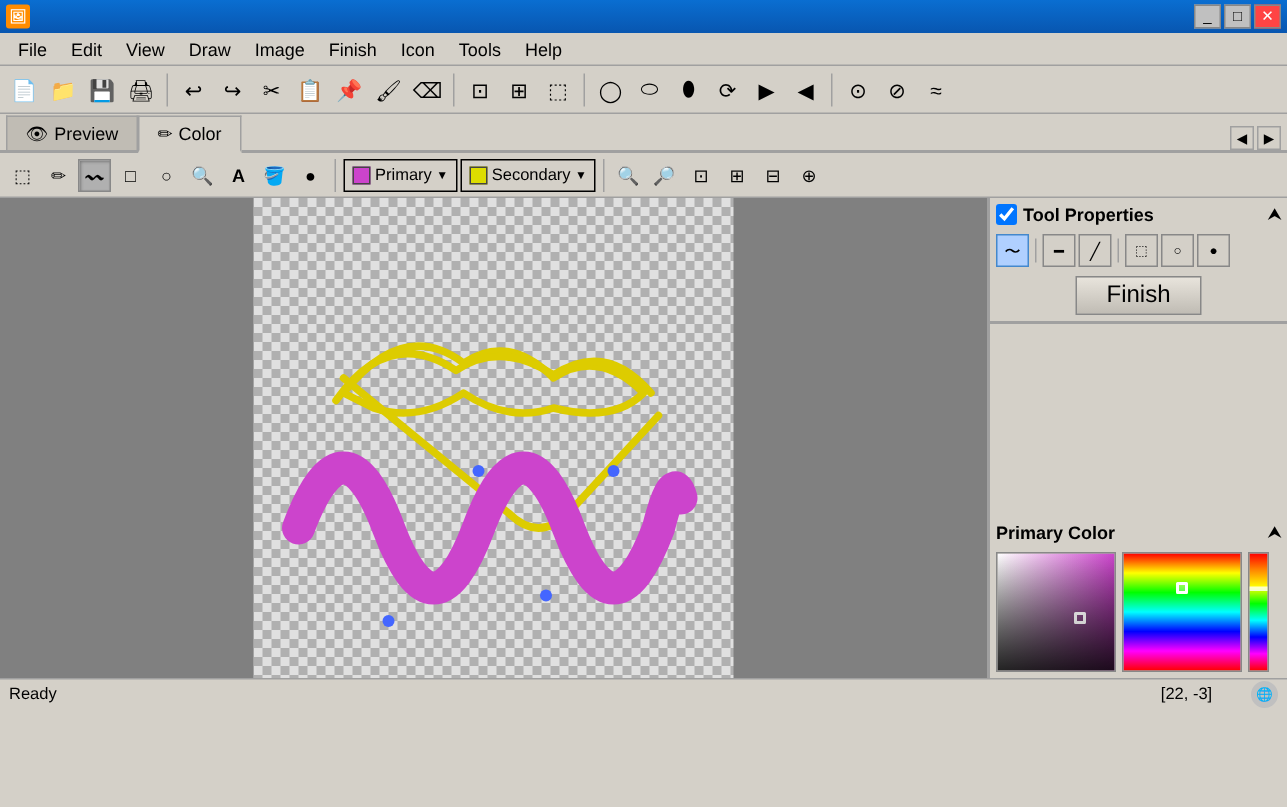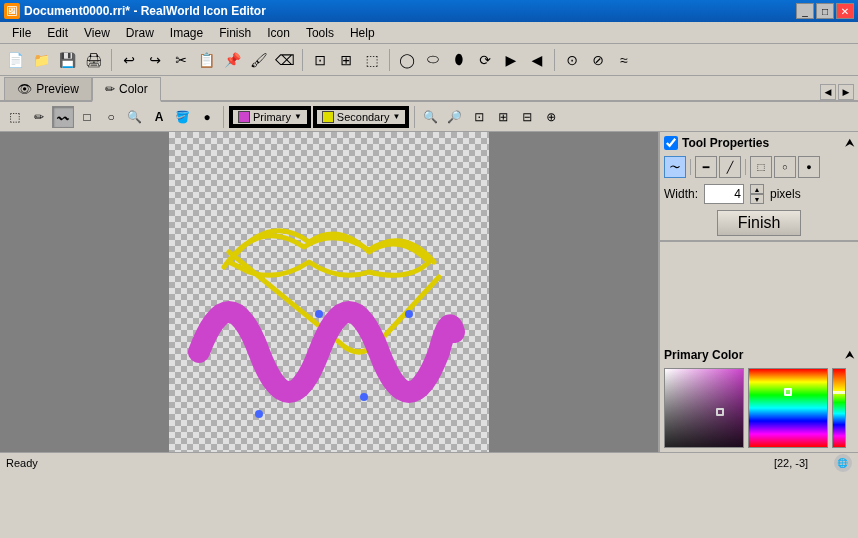--- a/index.html
+++ b/index.html
@@ -87,21 +87,21 @@
       width: 22px; height: 22px;
       background: #d4d0c8;
       border: 1px solid transparent;
       display: flex; align-items: center; justify-content: center;
       cursor: pointer; font-size: 12px;
     }
     .tool-btn.active { border: 1px solid #888; background: #b0b0b0; box-shadow: inset 1px 1px 2px rgba(0,0,0,0.3); }
     .color-btn {
       display: flex; align-items: center; gap: 3px;
       padding: 2px 5px;
-      border: 4px solid #000000;
+      border: 1px solid #000000;
       background: #d4d0c8;
       cursor: pointer;
       font-size: 11px;
       height: 22px;
     }
     .color-swatch { width: 12px; height: 12px; border: 1px solid #444; }
     .dropdown-arrow { font-size: 8px; }
     .zoom-btn { width: 22px; height: 22px; background: #d4d0c8; border: 1px solid transparent; cursor: pointer; display: flex; align-items: center; justify-content: center; font-size: 12px; }
     
     
@@ -247,21 +247,20 @@
       display: flex;
       flex: 1;
     }
   </style>
 </head>
 <body>
 
 <div id="titlebar">
   <div id="titlebar-left">
     <div id="titlebar-icon">🖼</div>
-    <span>Document0000.rri* - RealWorld Icon Editor</span>
   </div>
   <div id="titlebar-controls">
     <div class="title-btn">_</div>
     <div class="title-btn">□</div>
     <div class="title-btn close">✕</div>
   </div>
 </div>
 
 <div id="menubar">
   <span class="menu-item">File</span>
@@ -389,29 +388,20 @@
         <div class="brush-btn active">〜</div>
         <div class="brush-sep"></div>
         <div class="brush-btn">━</div>
         <div class="brush-btn">╱</div>
         <div class="brush-sep"></div>
         <div class="brush-btn" style="font-size:9px;">⬚</div>
         <div class="brush-btn" style="font-size:9px;">○</div>
         <div class="brush-btn" style="font-size:9px;">●</div>
       </div>
 
-      <div class="width-row">
-        <span>Width:</span>
-        <input type="text" class="width-input" value="4" style="">
-        <div class="spinner-btns">
-          <div class="spinner-btn">▲</div>
-          <div class="spinner-btn">▼</div>
-        </div>
-        <span>pixels</span>
-      </div>
 
       <button class="finish-btn">Finish</button>
     </div>
 
     <div style="flex:1; min-height: 40px;"></div>
 
     <div id="primary-color">
       <div id="primary-color-header">
         <span style="font-weight:bold;text-align:center;">Primary Color</span>
         <span class="section-collapse">⮝</span>

